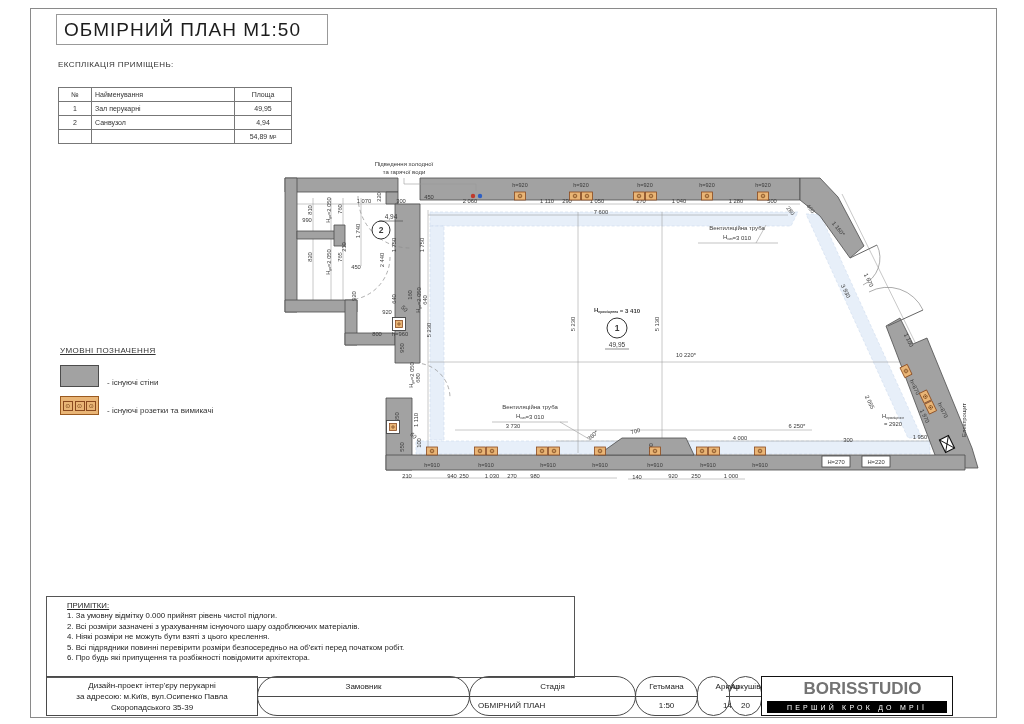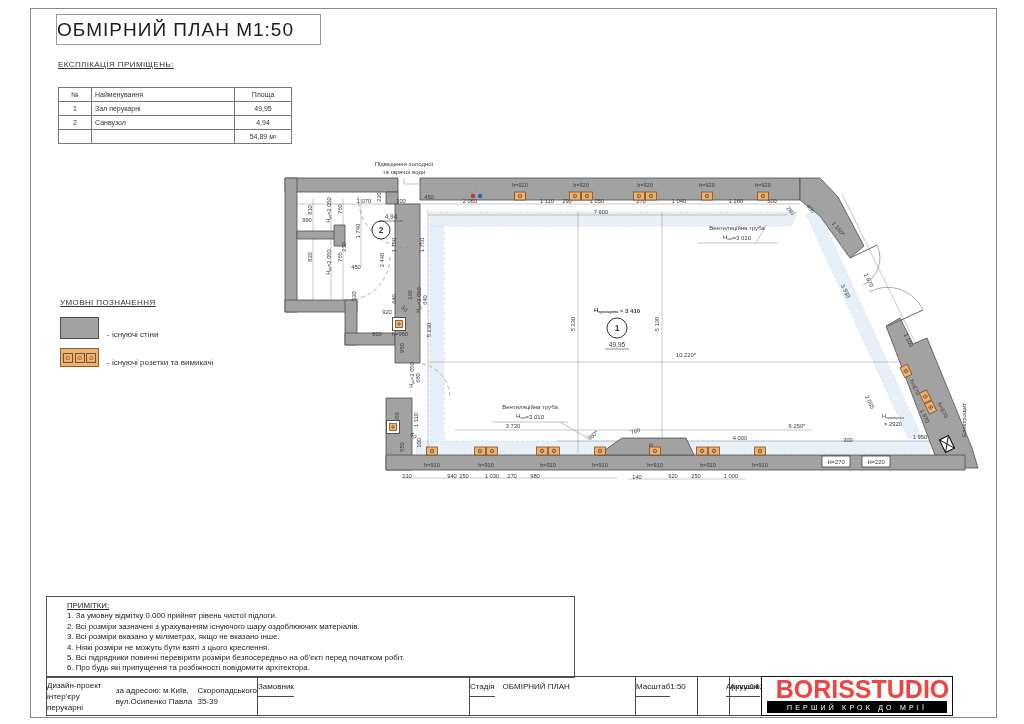--- a/index.html
+++ b/index.html
@@ -1,56 +1,56 @@
 <!DOCTYPE html>
 <html><head>
 <meta charset="utf-8">
 <style>
   html,body{margin:0;padding:0;background:#fff;}
   .sheet{position:relative;width:1024px;height:724px;background:#fff;overflow:hidden;
          font-family:"Liberation Sans",sans-serif;color:#222;}
   .frame{position:absolute;left:30px;top:8px;width:965px;height:708px;border:1px solid #8a8a8a;}
   .title-box{position:absolute;left:56px;top:14px;width:263px;height:29px;border:1px solid #999;
-             display:flex;align-items:center;}
+             display:flex;align-items:center;padding-left:7px;}
   .title-box h1{margin:0;font-size:19px;font-weight:normal;letter-spacing:1px;color:#1c1c1c;}
   .expl{position:absolute;left:58px;top:60px;}
-  .expl .hd{font-size:8px;letter-spacing:.4px;text-decoration:underline;margin-bottom:18px;color:#333;}
+  .expl .hd{font-size:8px;letter-spacing:.4px;margin-bottom:18px;color:#333;}
   table.expl-table{border-collapse:collapse;table-layout:fixed;font-size:7px;color:#333;}
   table.expl-table td,table.expl-table th{border:1px solid #777;height:13px;padding:0 3px;font-weight:normal;}
   .c-num{width:26px;text-align:center;}
   .c-name{width:136px;text-align:left;}
   .c-area{width:50px;text-align:center;}
   .tot{font-weight:bold;}
   .legend{position:absolute;left:60px;top:298px;font-size:8px;color:#333;}
-  .legend .hd{text-decoration:underline;letter-spacing:.4px;margin-bottom:10px;}
+  .legend .hd{text-decoration:underline;letter-spacing:.4px;margin-bottom:10px;margin-top:48px;}
   .lg-row{display:flex;align-items:flex-end;margin-bottom:9px;}
   .sw-wall{width:37px;height:20px;background:#a2a2a2;border:1px solid #4c4c4c;margin-right:8px;}
   .sw-sock{width:37px;height:17px;background:#e9b576;border:1px solid #9a5a20;margin-right:8px;
            display:flex;align-items:center;justify-content:space-evenly;}
   .sw-sock i{width:8px;height:8px;border:1px solid #8a4a1f;display:flex;align-items:center;justify-content:center;
              font-style:normal;font-size:6px;color:#6f3a10;line-height:8px;}
   .notes{position:absolute;left:46px;top:596px;width:487px;height:72px;border:1px solid #555;
          padding:4px 20px;font-size:7.8px;line-height:10.4px;color:#222;}
   .notes .hd{text-decoration:underline;}
   .tblock{position:absolute;left:46px;top:676px;width:950px;height:40px;display:flex;font-size:8px;color:#222;}
   .tb-cell{border:1px solid #4a4a4a;box-sizing:border-box;}
-  .tb-proj{width:212px;display:flex;flex-direction:row;justify-content:center;align-items:center;
-           text-align:left;line-height:11px;}
-  .tb-two{display:flex;flex-direction:row;}
+  .tb-proj{width:212px;display:flex;flex-direction:column;justify-content:center;align-items:center;
+           text-align:right;line-height:11px;}
+  .tb-two{display:flex;flex-direction:column;border-radius:20px;}
   .tb-two .r1{height:20px;border-bottom:1px solid #4a4a4a;display:flex;align-items:center;justify-content:center;box-sizing:border-box;}
   .tb-two .r2{height:19px;display:flex;align-items:center;justify-content:center;}
   .tb-cust{width:213px;margin-left:-1px;}
   .tb-stage{width:167px;margin-left:-1px;}
   .tb-stage .r2{justify-content:flex-start;padding-left:8px;text-align:right;}
   .tb-scale{width:63px;margin-left:-1px;}
   .tb-sh{width:33px;margin-left:-1px;padding-left:28px;}
   .tb-shs{width:33px;margin-left:-1px;}
   .tb-logo{width:192px;margin-left:-1px;border:1px solid #111;display:flex;flex-direction:column;
            align-items:center;justify-content:flex-start;background:#fff;}
-  .logo-word{font-size:25px;font-weight:bold;letter-spacing:0px;line-height:24px;color:#ef4444;transform:scaleY(1.02);margin-left:11px;}
+  .logo-word{font-size:17px;font-weight:bold;letter-spacing:0px;line-height:24px;color:#737373;transform:scaleY(1.02);margin-left:11px;}
   .logo-bar{width:180px;height:12px;background:#000;color:#fff;font-size:7px;letter-spacing:3.2px;
             display:flex;align-items:center;justify-content:center;margin-top:0px;}
   svg.plan{position:absolute;left:0;top:0;}
 </style>
 </head>
 <body>
 
 <div class="sheet">
   <div class="frame"></div>
 
@@ -335,42 +335,41 @@
       <text x="381" y="233" font-size="8.5" text-anchor="middle" fill="#3a3a3a" font-family="&quot;Liberation Sans&quot;,sans-serif" font-weight="bold"><tspan dy="0">2</tspan></text>
       <text x="391" y="219" font-size="6.5" text-anchor="middle" fill="#3a3a3a" font-family="&quot;Liberation Sans&quot;,sans-serif"><tspan dy="0">4,94</tspan></text>
       <line x1="379" y1="221" x2="403" y2="221" stroke="#444" stroke-width="0.6"></line>
     </svg>
 
   <div class="notes">
     <div class="hd">ПРИМІТКИ:</div>
     <div id="note-lines">
         <div>1. За умовну відмітку 0.000 прийнят рівень чистої підлоги.</div>
         <div>2. Всі розміри зазначені з урахуванням існуючого шару оздоблюючих матеріалів.</div>
-        <div>3. Всі розміри вказано у міліметрах, якщо не вказано інше.</div>
         <div>4. Ніякі розміри не можуть бути взяті з цього креслення.</div>
         <div>5. Всі підрядники повинні перевірити розміри безпосередньо на об'єкті перед початком робіт.</div>
         <div>6. Про будь які припущення та розбіжності повідомити архітектора.</div>
       </div>
   </div>
 
   <div class="tblock">
     <div class="tb-cell tb-proj" id="proj-lines">
         <div>Дизайн-проект інтер'єру перукарні</div>
         <div>за адресою: м.Київ, вул.Осипенко Павла</div>
         <div>Скоропадського 35-39</div>
       </div>
     <div class="tb-cell tb-two tb-cust">
       <div class="r1">Замовник</div>
     </div>
     <div class="tb-cell tb-two tb-stage">
       <div class="r1">Стадія</div>
       <div class="r2">ОБМІРНИЙ ПЛАН</div>
     </div>
     <div class="tb-cell tb-two tb-scale">
-      <div class="r1">Масштаб</div>
+      <div class="r1">Гетьмана</div>
       <div class="r2">1:50</div>
     </div>
     <div class="tb-cell tb-two tb-sh">
       <div class="r1">Аркуш</div>
       <div class="r2">14</div>
     </div>
     <div class="tb-cell tb-two tb-shs">
       <div class="r1">Аркушів</div>
       <div class="r2">20</div>
     </div>

